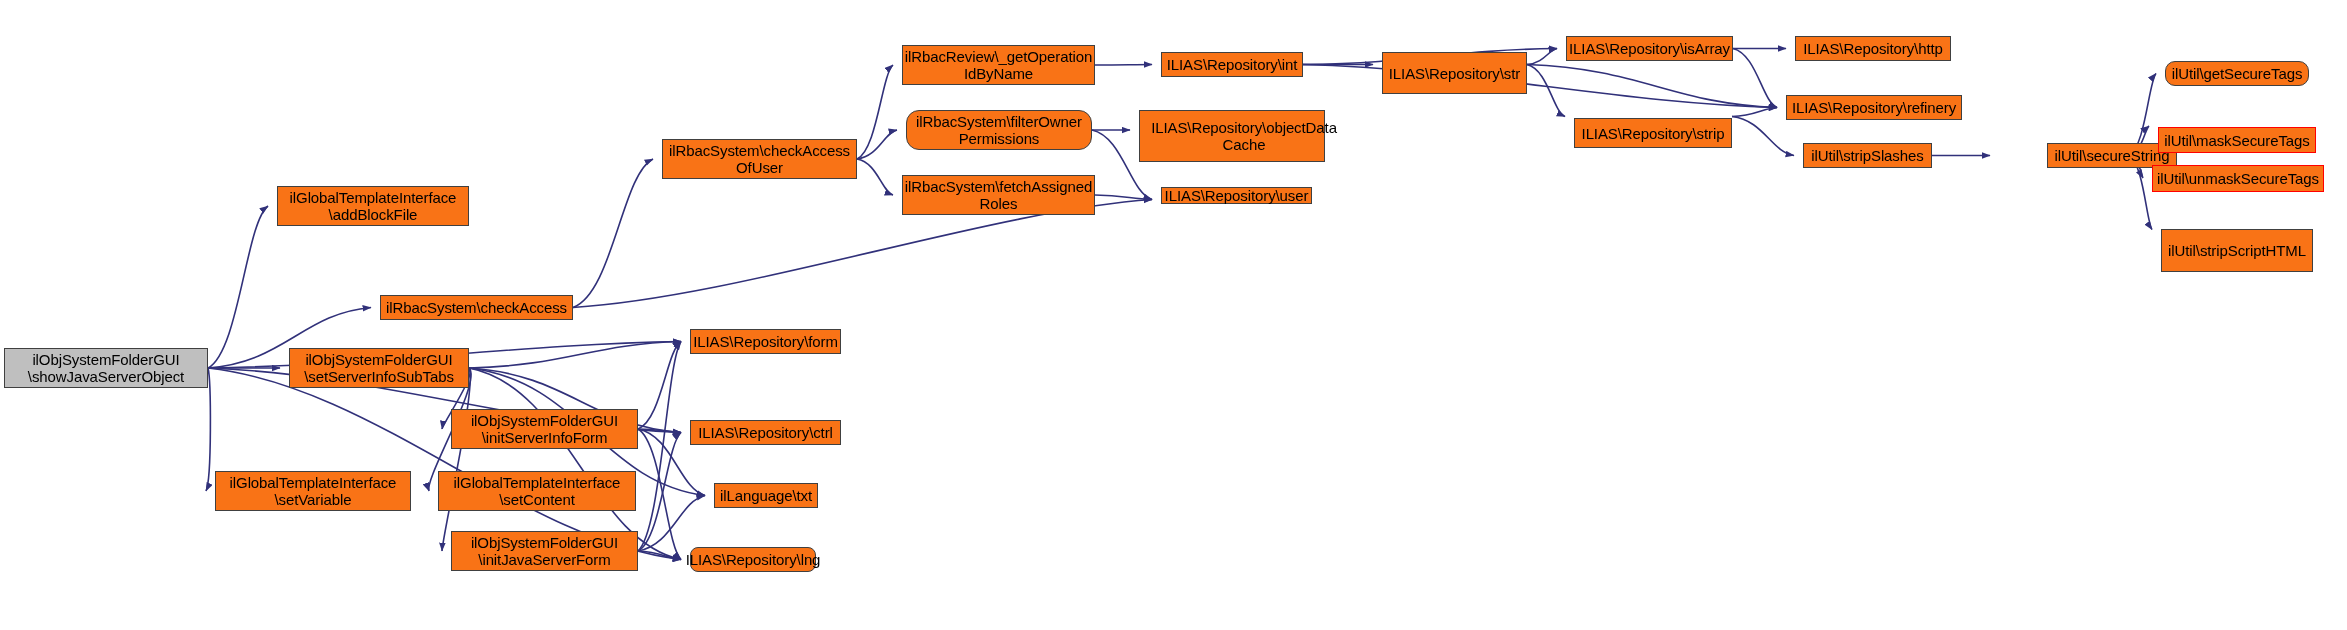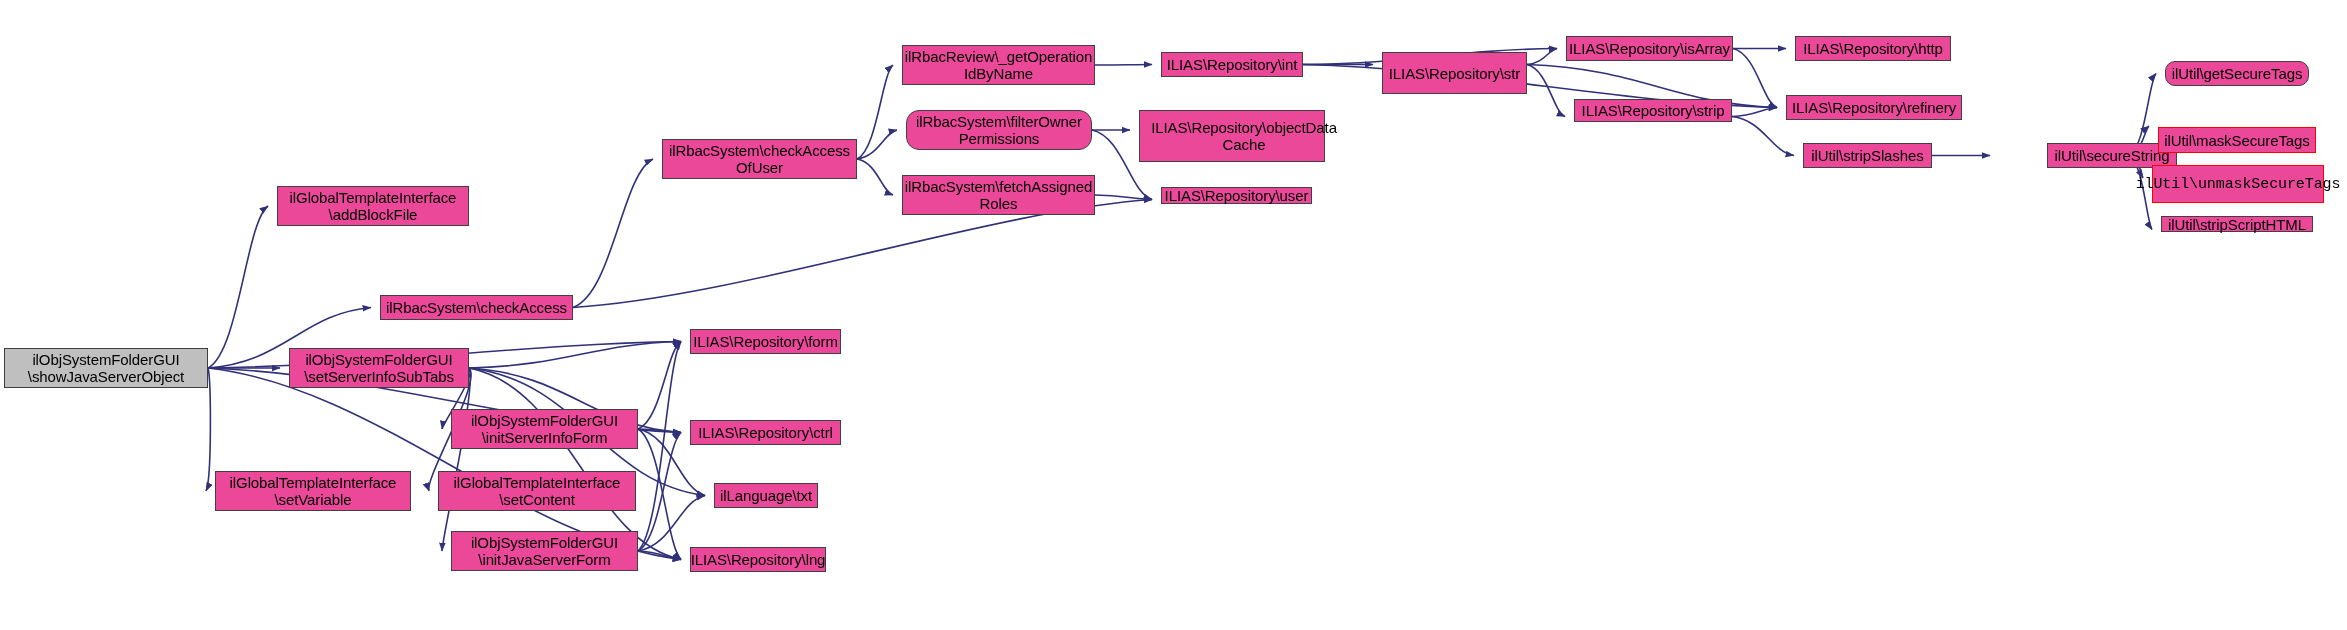--- a/index.html
+++ b/index.html
@@ -15,21 +15,21 @@
     position:absolute;left:0;top:0;width:2347px;height:630px;
     pointer-events:none;
   }
   .node{
     position:absolute;
     box-sizing:border-box;
     display:flex;
     align-items:center;
     justify-content:center;
     text-align:center;
-    background:#ec4899;
+    background:#f97316;
     border:1px solid #404040;
     color:#000000;
     font-size:15px;
     line-height:17px;
     letter-spacing:-0.1px;
     white-space:pre-line;
     z-index:2;
   }
   .node.root{
     background:#bfbfbf;
@@ -110,38 +110,38 @@
 \initServerInfoForm</div>
       <div class="node" style="left: 438px; top: 471px; width: 198px; height: 40px;">ilGlobalTemplateInterface
 \setContent</div>
       <div class="node" style="left: 215px; top: 471px; width: 196px; height: 40px;">ilGlobalTemplateInterface
 \setVariable</div>
       <div class="node" style="left: 451px; top: 531px; width: 187px; height: 40px;">ilObjSystemFolderGUI
 \initJavaServerForm</div>
       <div class="node" style="left: 690px; top: 329px; width: 151px; height: 25px;">ILIAS\Repository\form</div>
       <div class="node" style="left: 690px; top: 420px; width: 151px; height: 25px;">ILIAS\Repository\ctrl</div>
       <div class="node" style="left: 714px; top: 483px; width: 104px; height: 25px;">ilLanguage\txt</div>
-      <div class="node" style="left: 690px; top: 547px; width: 136px; height: 25px;">ILIAS\Repository\lng</div>
+      <div class="node" style="left: 690px; top: 547px; width: 126px; height: 25px; border-radius: 8px;">ILIAS\Repository\lng</div>
       <div class="node" style="left: 662px; top: 139px; width: 195px; height: 40px;">ilRbacSystem\checkAccess
 OfUser</div>
       <div class="node" style="left: 902px; top: 45px; width: 193px; height: 40px;">ilRbacReview\_getOperation
 IdByName</div>
       <div class="node" style="left: 906px; top: 110px; width: 186px; height: 40px; border-radius: 13px;">ilRbacSystem\filterOwner
 Permissions</div>
       <div class="node" style="left: 902px; top: 175px; width: 193px; height: 40px;">ilRbacSystem\fetchAssigned
 Roles</div>
       <div class="node" style="left: 1161px; top: 52px; width: 142px; height: 25px;">ILIAS\Repository\int</div>
       <div class="node" style="left: 1139px; top: 110px; width: 186px; height: 52px; padding-left: 24px;">ILIAS\Repository\objectData
 Cache</div>
       <div class="node" style="left: 1161px; top: 187px; width: 151px; height: 17px;">ILIAS\Repository\user</div>
       <div class="node" style="left: 1382px; top: 52px; width: 145px; height: 42px;">ILIAS\Repository\str</div>
       <div class="node" style="left: 1566px; top: 36px; width: 167px; height: 25px;">ILIAS\Repository\isArray</div>
       <div class="node" style="left: 1795px; top: 36px; width: 156px; height: 25px;">ILIAS\Repository\http</div>
       <div class="node" style="left: 1786px; top: 95px; width: 176px; height: 25px;">ILIAS\Repository\refinery</div>
-      <div class="node" style="left: 1574px; top: 99px; width: 158px; height: 23px; text-align: right;">ILIAS\Repository\strip</div>
+      <div class="node" style="left: 1574px; top: 118px; width: 158px; height: 30px; text-align: right;">ILIAS\Repository\strip</div>
       <div class="node" style="left: 1803px; top: 143px; width: 129px; height: 25px;">ilUtil\stripSlashes</div>
       <div class="node" style="left: 1999px; top: 143px; width: 130px; height: 25px; margin-left: 48px;">ilUtil\secureString</div>
       <div class="node" style="left: 2165px; top: 61px; width: 144px; height: 25px; border-radius: 10px;">ilUtil\getSecureTags</div>
       <div class="node redborder" style="left: 2158px; top: 127px; width: 158px; height: 26px;">ilUtil\maskSecureTags</div>
-      <div class="node redborder" style="left: 2152px; top: 165px; width: 172px; height: 38px; font-family: Liberation Mono, monospace;">ilUtil\unmaskSecureTags</div>
-      <div class="node" style="left: 2161px; top: 216px; width: 152px; height: 16px;">ilUtil\stripScriptHTML</div>
+      <div class="node redborder" style="left: 2152px; top: 165px; width: 172px; height: 27px;">ilUtil\unmaskSecureTags</div>
+      <div class="node" style="left: 2161px; top: 229px; width: 152px; height: 43px;">ilUtil\stripScriptHTML</div>
     </div>
 </div>
 
 </body></html>

